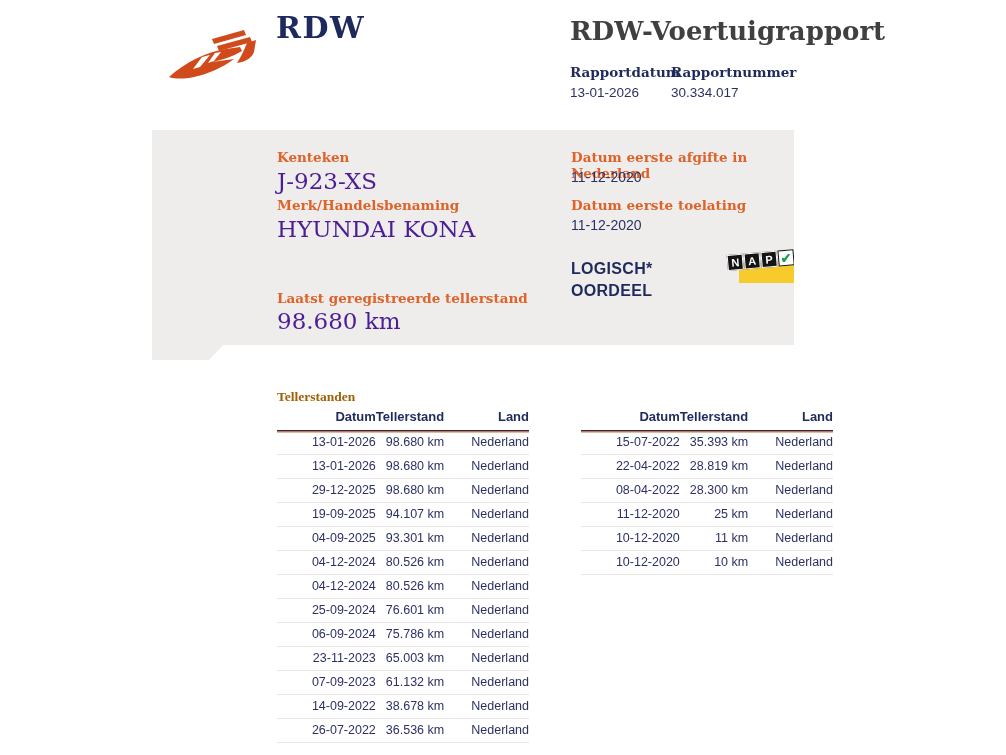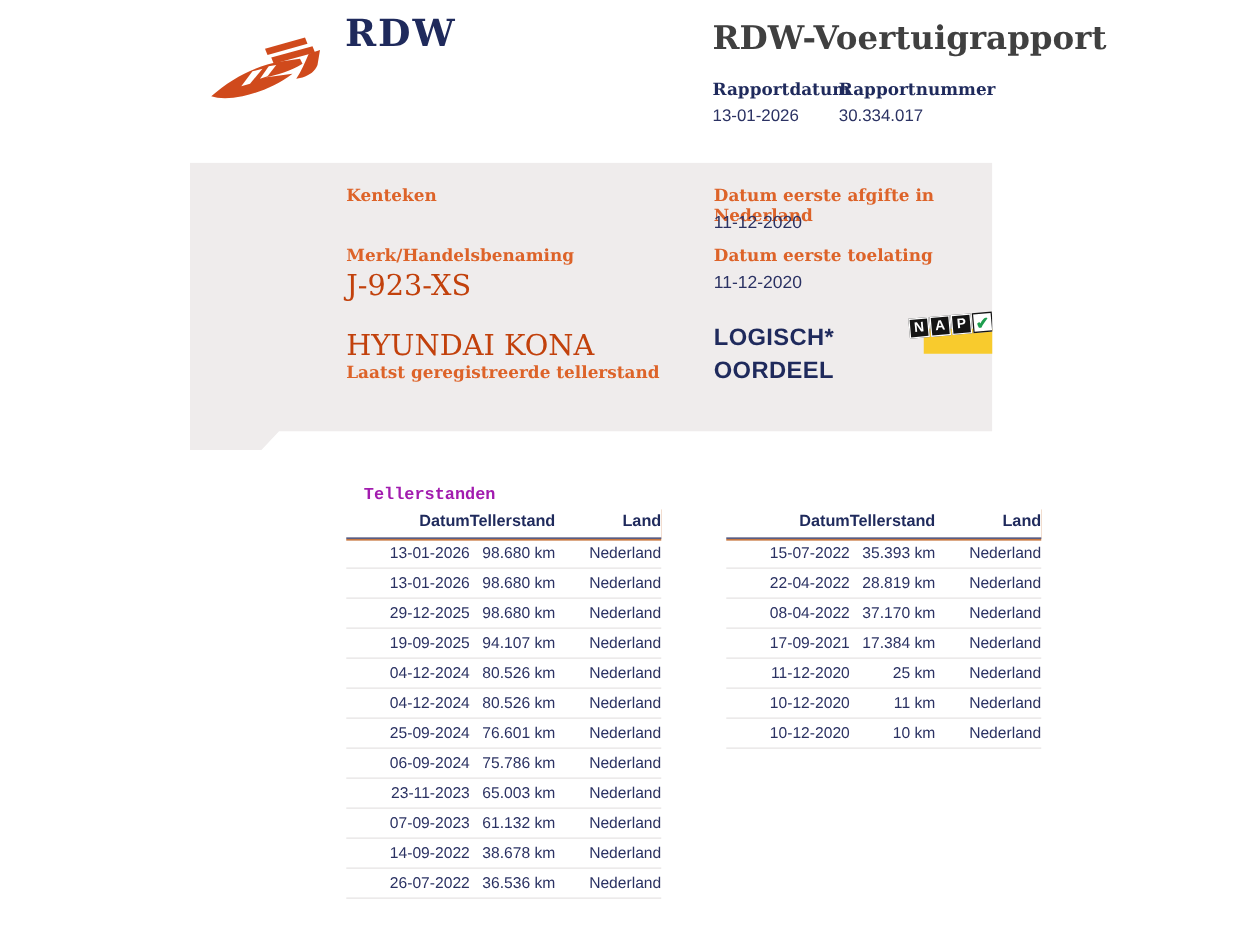--- a/index.html
+++ b/index.html
@@ -31,56 +31,56 @@
     position:absolute; left:152px; top:130px; width:642px; height:230px;
     background:#efecec;
     clip-path: polygon(0 0, 100% 0, 100% 93.5%, 11.1% 93.5%, 8.9% 100%, 0 100%);
   }
   .panel .orange-label {
     position:absolute;
     font-family:"DejaVu Serif", serif; font-weight:700; font-size:13.5px; color:#dd6329;
   }
   .panel .big-value {
     position:absolute;
-    font-family:"DejaVu Serif", serif; font-weight:400; font-size:23px; color:#c2410c;margin-top:48px;
+    font-family:"DejaVu Serif", serif; font-weight:400; font-size:23px; color:#4c1d95;
   }
   .panel .small-value { position:absolute; font-size:14px; color:#2b3263; }
 
   .pos-kenteken-label   { left:125px; top:19px; }
   .pos-kenteken         { left:125px; top:38px; }
   .pos-merk-label       { left:125px; top:67px; }
   .pos-merk             { left:125px; top:86px; }
   .pos-teller-label     { left:125px; top:160px; }
   .pos-teller           { left:125px; top:178px; }
   .pos-afgifte-label    { left:419px; top:19px; }
   .pos-afgifte          { left:419px; top:39px; }
   .pos-toelating-label  { left:419px; top:67px; }
   .pos-toelating        { left:419px; top:87px; }
 
   .oordeel {
     position:absolute; left:419px; top:128px;
-    font-family:"Liberation Sans", sans-serif; font-weight:700; font-size:19px;
+    font-family:"Liberation Sans", sans-serif; font-weight:700; font-size:16px;
     line-height:1.35; color:#1f2a5c; letter-spacing:0.3px;
   }
 
   
   .nap { position:absolute; left:576px; top:122px; width:80px; height:38px; }
   .nap-yellow { position:absolute; left:11px; top:11px; width:63px; height:20px; background:#f8cb2d; }
   .nap-squares { position:absolute; left:0; top:3px; display:flex; gap:1px; transform:rotate(-5deg); transform-origin:left bottom; }
   .nap-sq {
     width:16px; height:16px; background:#141414; color:#ffffff;
     font-weight:700; font-size:11px; display:flex; align-items:center; justify-content:center;
     border:1.5px solid #ffffff;
   }
   .nap-sq.check { background:#ffffff; color:#1e9e4f; border:1.5px solid #141414; font-size:13px; }
 
   
   .section-title {
-    position:absolute; left:291px; top:389px;
-    font-family:Liberation Mono, monospace; font-weight:700; font-size:13.5px; color:#a21caf;
+    position:absolute; left:277px; top:389px;
+    font-family:Liberation Serif, serif; font-weight:700; font-size:13.5px; color:#a16207;
   }
   .odo-table { position:absolute; top:406px; width:252px; border-collapse:collapse; }
   .odo-table.left  { left:277px; }
   .odo-table.right { left:581px; }
   .odo-table th {
     font-size:13px; font-weight:700; color:#1f2a5c; padding:3px 0 6px;
     border-bottom:1.5px solid #23295b; box-shadow:0 1.5px 0 #c8773f;
   }
   .odo-table td {
     font-size:12.5px; color:#2b3263; padding:4px 0 5px;
@@ -178,20 +178,25 @@
           <td class="c1">29-12-2025</td>
           <td class="c2">98.680 km</td>
           <td class="c3">Nederland</td>
         </tr>
         <tr>
           <td class="c1">19-09-2025</td>
           <td class="c2">94.107 km</td>
           <td class="c3">Nederland</td>
         </tr>
         <tr>
+          <td class="c1">04-09-2025</td>
+          <td class="c2">93.301 km</td>
+          <td class="c3">Nederland</td>
+        </tr>
+        <tr>
           <td class="c1">04-12-2024</td>
           <td class="c2">80.526 km</td>
           <td class="c3">Nederland</td>
         </tr>
         <tr>
           <td class="c1">04-12-2024</td>
           <td class="c2">80.526 km</td>
           <td class="c3">Nederland</td>
         </tr>
         <tr>
@@ -241,26 +246,21 @@
           <td class="c2">35.393 km</td>
           <td class="c3">Nederland</td>
         </tr>
         <tr>
           <td class="c1">22-04-2022</td>
           <td class="c2">28.819 km</td>
           <td class="c3">Nederland</td>
         </tr>
         <tr>
           <td class="c1">08-04-2022</td>
-          <td class="c2">37.170 km</td>
-          <td class="c3">Nederland</td>
-        </tr>
-        <tr>
-          <td class="c1">17-09-2021</td>
-          <td class="c2">17.384 km</td>
+          <td class="c2">28.300 km</td>
           <td class="c3">Nederland</td>
         </tr>
         <tr>
           <td class="c1">11-12-2020</td>
           <td class="c2">25 km</td>
           <td class="c3">Nederland</td>
         </tr>
         <tr>
           <td class="c1">10-12-2020</td>
           <td class="c2">11 km</td>

